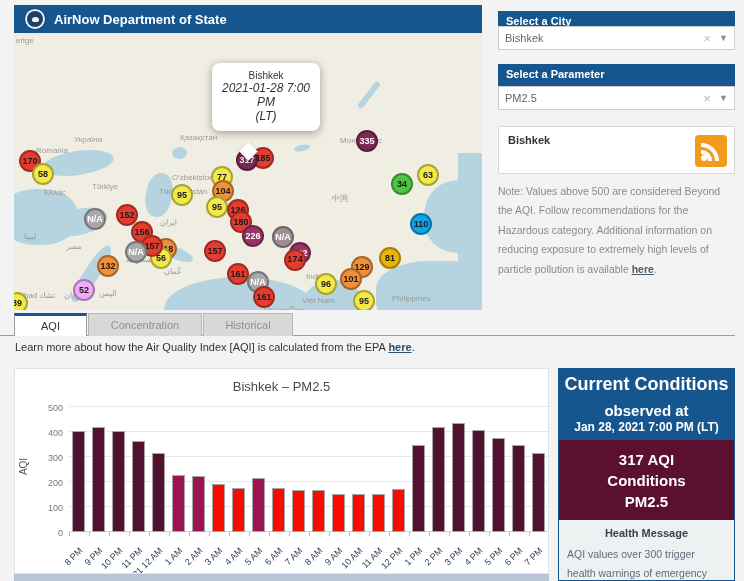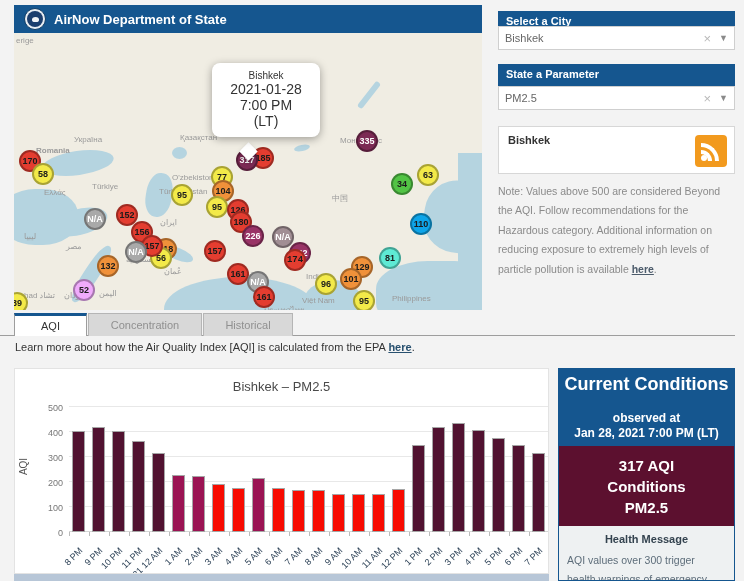--- a/index.html
+++ b/index.html
@@ -27,21 +27,21 @@
     display:flex; align-items:center; justify-content:center; }
   .marker.dark { color:#fff; }
 
   
   .popup { position:absolute; left:198px; top:30px; width:108px; background:#fff;
     border-radius:8px; box-shadow:0 2px 8px rgba(0,0,0,.35); padding:7px 6px 8px;
     text-align:center; z-index:5; }
   .popup-pointer { position:absolute; left:228px; top:112px; width:13px; height:13px;
     background:#fff; transform:rotate(45deg); z-index:4; box-shadow:2px 2px 5px rgba(0,0,0,.25); }
   .popup .city { font-size:10px; color:#333; }
-  .popup .dt { font-size:14px; color:#333; }
+  .popup .dt { font-size:12px; color:#333;font-style:italic; }
   .popup table { width:96px; margin:4px auto 0; border-collapse:separate; border-spacing:2px;
     border:1px solid #15568f; }
   .popup th { background:#15568f; color:#fff; font-size:10px; padding:3px 2px; }
   .popup td { font-size:10px; padding:3px 2px; }
   .popup td.pollutant { background:#fff; border:1px solid #9db6cc; color:#333; }
   .popup td.aqi { background:#5c102f; color:#fff; font-weight:bold; }
 
   
   .panel-header { position:absolute; left:498px; width:237px; height:22px; background:#15568f;
     color:#fff; font-size:11px; font-weight:bold; padding:4px 8px; }
@@ -95,21 +95,21 @@
   .xtick-mark { position:absolute; width:1px; height:4px; background:#bbb; }
   .xlabel { position:absolute; width:80px; text-align:right; font-size:9px; color:#2d4257;
     transform:rotate(-45deg); transform-origin:100% 50%; white-space:nowrap; }
   .footer-strip { position:absolute; left:14px; top:574px; width:535px; height:7px; background:#b7c6d7; }
 
   
   .cc-card { position:absolute; left:558px; top:368px; width:177px; height:213px;
     background:#eef1f2; border:1px solid #15568f; overflow:hidden; }
   .cc-header { background:#15568f; color:#fff; text-align:center; padding:5px 4px 6px; }
   .cc-title { font-size:18px; font-weight:bold; }
-  .cc-observed { font-size:12px; font-weight:bold; margin-top:16px; }
+  .cc-observed { font-size:15px; font-weight:bold; margin-top:7px; }
   .cc-datetime { font-size:12px; font-weight:bold; margin-top:1px; }
   .cc-maroon { background:#5c102f; color:#fff; text-align:center; height:80px;
     display:flex; flex-direction:column; justify-content:center; gap:4px; }
   .cc-maroon div { font-size:15px; font-weight:bold; }
   .cc-health { padding:7px 8px; }
   .cc-health-title { text-align:center; font-size:11px; font-weight:bold; color:#34434f; }
   .cc-health-text { margin-top:6px; font-size:10.5px; color:#5d6d7a; line-height:1.8; }
 </style>
 </head>
 <body>
@@ -138,21 +138,21 @@
     <div class="water" style="left:288px;top:247px;width:62px;height:52px;border-radius:50% 50% 0 0;"></div>
     <div class="water" style="left:362px;top:228px;width:130px;height:70px;border-radius:40%;"></div>
     <div class="water" style="left:410px;top:148px;width:72px;height:72px;border-radius:45%;transform:rotate(8deg);"></div>
     <div class="water" style="left:444px;top:120px;width:40px;height:140px;"></div>
     <div class="water" style="left:352px;top:46px;width:6px;height:32px;border-radius:3px;transform:rotate(38deg);"></div>
     <div class="water" style="left:240px;top:80px;width:34px;height:8px;border-radius:50%;transform:rotate(-12deg);"></div>
     <div class="water" style="left:280px;top:112px;width:16px;height:6px;border-radius:50%;transform:rotate(-12deg);"></div>
 
     <div>
         <span class="map-label" style="left: 2px; top: 3px;">erige</span>
-        <span class="map-label" style="left: 22px; top: 113px; font-weight: bold;">Romania</span>
+        <span class="map-label" style="left: 22px; top: 113px;">Romania</span>
         <span class="map-label" style="left: 60px; top: 102px;">Україна</span>
         <span class="map-label" style="left: 78px; top: 149px;">Türkiye</span>
         <span class="map-label" style="left: 30px; top: 155px;">Ελλάς</span>
         <span class="map-label" style="left: 10px; top: 199px;">ليبيا</span>
         <span class="map-label" style="left: 52px; top: 209px;">مصر</span>
         <span class="map-label" style="left: 112px; top: 222px;">السعودية</span>
         <span class="map-label" style="left: 85px; top: 256px;">اليمن</span>
         <span class="map-label" style="left: 2px; top: 258px;">Tchad تشاد</span>
         <span class="map-label" style="left: 50px; top: 258px;">سودان</span>
         <span class="map-label" style="left: 146px; top: 185px;">ايران</span>
@@ -194,42 +194,42 @@
         <div class="marker" style="background: rgb(228, 61, 48); left: 213px; top: 230px;">161</div>
         <div class="marker dark" style="background: rgb(169, 169, 169); left: 233px; top: 238px;">N/A</div>
         <div class="marker" style="background: rgb(228, 61, 48); left: 239px; top: 253px;">161</div>
         <div class="marker" style="background: rgb(243, 234, 73); left: 301px; top: 240px;">96</div>
         <div class="marker" style="background: rgb(228, 61, 48); left: 238px; top: 114px;">185</div>
         <div class="marker dark" style="background: rgb(124, 42, 84); left: 222px; top: 116px;">317</div>
         <div class="marker dark" style="background: rgb(124, 42, 84); left: 342px; top: 97px;">335</div>
         <div class="marker" style="background: rgb(243, 234, 73); left: 403px; top: 131px;">63</div>
         <div class="marker" style="background: rgb(82, 196, 69); left: 377px; top: 140px;">34</div>
         <div class="marker" style="background: #0ea5e9; left: 396px; top: 180px;">110</div>
-        <div class="marker" style="background: #5eead4; left: 365px; top: 214px;">81</div>
+        <div class="marker" style="background: #eab308; left: 365px; top: 214px;">81</div>
         <div class="marker" style="background: rgb(240, 145, 58); left: 337px; top: 223px;">129</div>
         <div class="marker" style="background: rgb(240, 145, 58); left: 326px; top: 235px;">101</div>
         <div class="marker" style="background: rgb(243, 234, 73); left: 339px; top: 257px;">95</div>
       </div>
 
     <div class="popup-pointer"></div>
     <div class="popup">
       <div class="city">Bishkek</div>
       <div class="dt">2021-01-28 7:00 PM</div>
       <div class="dt">(LT)</div>
     </div>
   </div>
 
   <div class="panel-header" style="top:11px;">Select a City</div>
   <div class="select" style="top:26px;">
     <span class="select-value">Bishkek</span>
     <span class="clear">×</span>
     <span class="caret">▼</span>
   </div>
 
-  <div class="panel-header" style="top:64px;">State a Parameter</div>
+  <div class="panel-header" style="top:64px;">Select a Parameter</div>
   <div class="select" style="top:86px;">
     <span class="select-value">PM2.5</span>
     <span class="clear">×</span>
     <span class="caret">▼</span>
   </div>
 
   <div class="rss-box">
     <div class="rss-label">Bishkek</div>
     <div class="rss-icon">
       <span class="arc2"></span>

